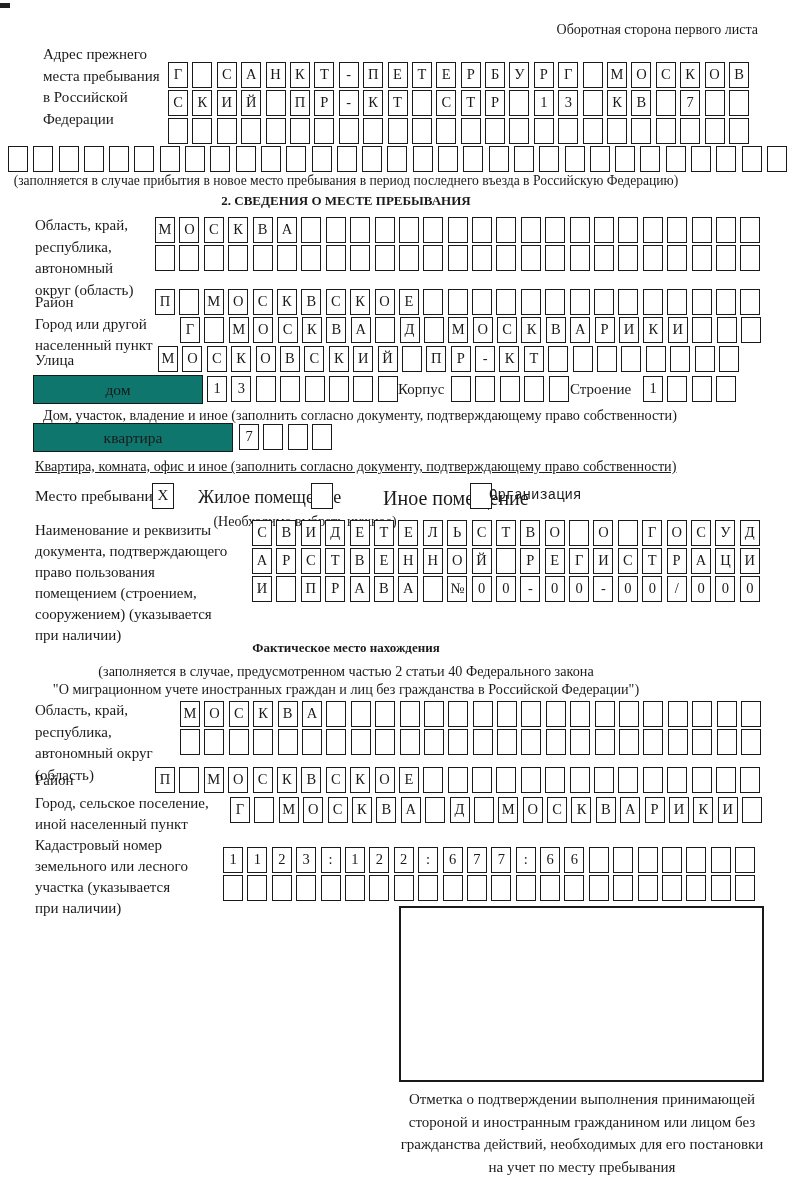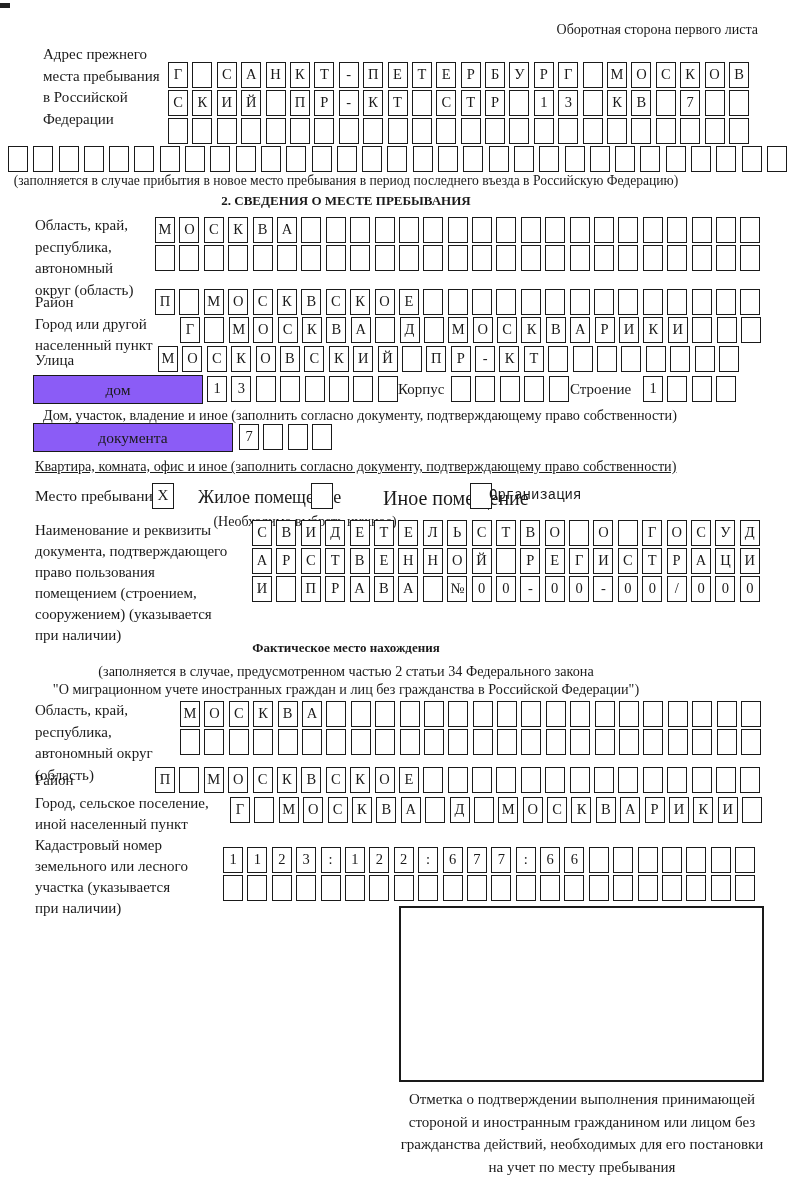--- a/index.html
+++ b/index.html
@@ -17,21 +17,21 @@
   .cellrow{display:flex;gap:4.4px;}
   .cellrow.wide{gap:5.3px;}
   .cell{
     flex:none;width:20px;height:26px;border:1.8px solid #1a1a1a;
     box-sizing:border-box;text-align:center;font-size:14.5px;line-height:22px;
     background:#fff;
   }
   .widebox{
     border:1.8px solid #1a1a1a;height:29px;box-sizing:border-box;
     display:flex;align-items:center;justify-content:center;font-size:15.5px;
-    background:#8b5cf6;
+    background:#0f766e;
   }
   .checkbox{
     width:22px;height:26px;border:1.8px solid #1a1a1a;box-sizing:border-box;
     text-align:center;font-size:15px;line-height:22px;background:#fff;
   }
   .corner-mark{width:10px;height:5px;background:#222;}
   .stampbox{border:2px solid #1a1a1a;box-sizing:border-box;background:#fff;}
   .pre-center{white-space:pre-line;text-align:center;}
 </style>
 </head>
@@ -326,21 +326,21 @@
   </div>
 <div class="abs label" style="left:570px;top:379px;">Строение</div>
 <div class="abs cellrow" style="left:643px;top:376px;">
     <span class="cell">1</span>
     <span class="cell"></span>
     <span class="cell"></span>
     <span class="cell"></span>
   </div>
 <div class="abs smallnote" style="left:43px;top:407px;width:740px;">Дом, участок, владение и иное (заполнить согласно документу, подтверждающему право собственности)</div>
 
-<div class="abs widebox" style="left:33px;top:423px;width:200px;">документа</div>
+<div class="abs widebox" style="left:33px;top:423px;width:200px;">квартира</div>
 <div class="abs cellrow" style="left:239px;top:424px;">
     <span class="cell">7</span>
     <span class="cell"></span>
     <span class="cell"></span>
     <span class="cell"></span>
   </div>
 <div class="abs smallnote" style="left:35px;top:458px;width:740px;text-decoration:underline;">Квартира, комната, офис и иное (заполнить согласно документу, подтверждающему право собственности)</div>
 
 <div class="abs" style="left:35px;top:487px;font-size:15.5px;">Место пребывания:</div>
 <div class="abs checkbox" style="left:152px;top:483px;">X</div>
@@ -421,21 +421,21 @@
     <span class="cell">-</span>
     <span class="cell">0</span>
     <span class="cell">0</span>
     <span class="cell">/</span>
     <span class="cell">0</span>
     <span class="cell">0</span>
     <span class="cell">0</span>
   </div>
 
 <div class="abs title center" style="top:640px;">Фактическое место нахождения</div>
-<div class="abs smallnote center" style="top:663px;">(заполняется в случае, предусмотренном частью 2 статьи 34 Федерального закона</div>
+<div class="abs smallnote center" style="top:663px;">(заполняется в случае, предусмотренном частью 2 статьи 40 Федерального закона</div>
 <div class="abs smallnote center" style="top:681px;">"О миграционном учете иностранных граждан и лиц без гражданства в Российской Федерации")</div>
 
 <div class="abs label" style="left:35px;top:700px;width:140px;">Область, край,
 республика,
 автономный округ
 (область)</div>
 <div class="abs cellrow" style="left:180px;top:701px;">
     <span class="cell">М</span>
     <span class="cell">О</span>
     <span class="cell">С</span>

